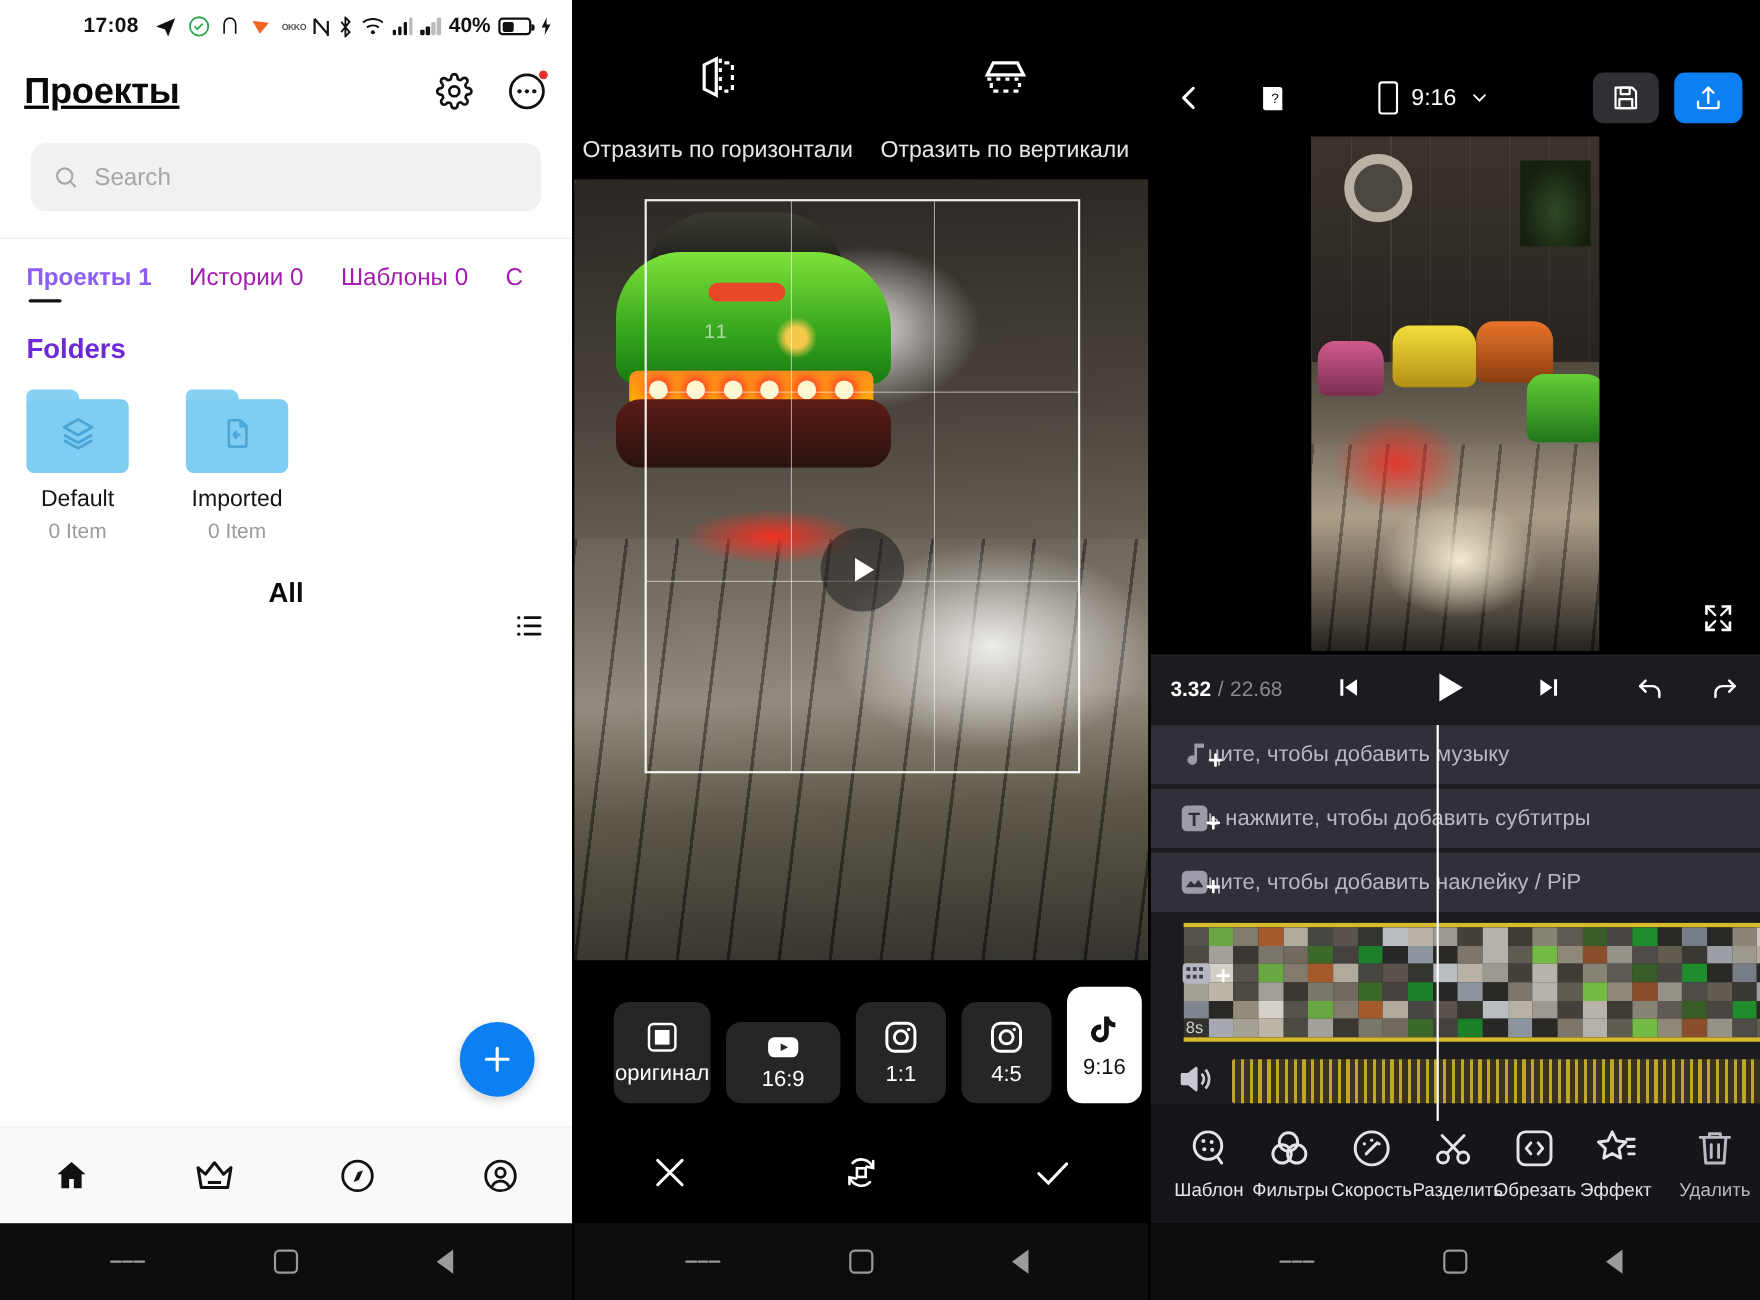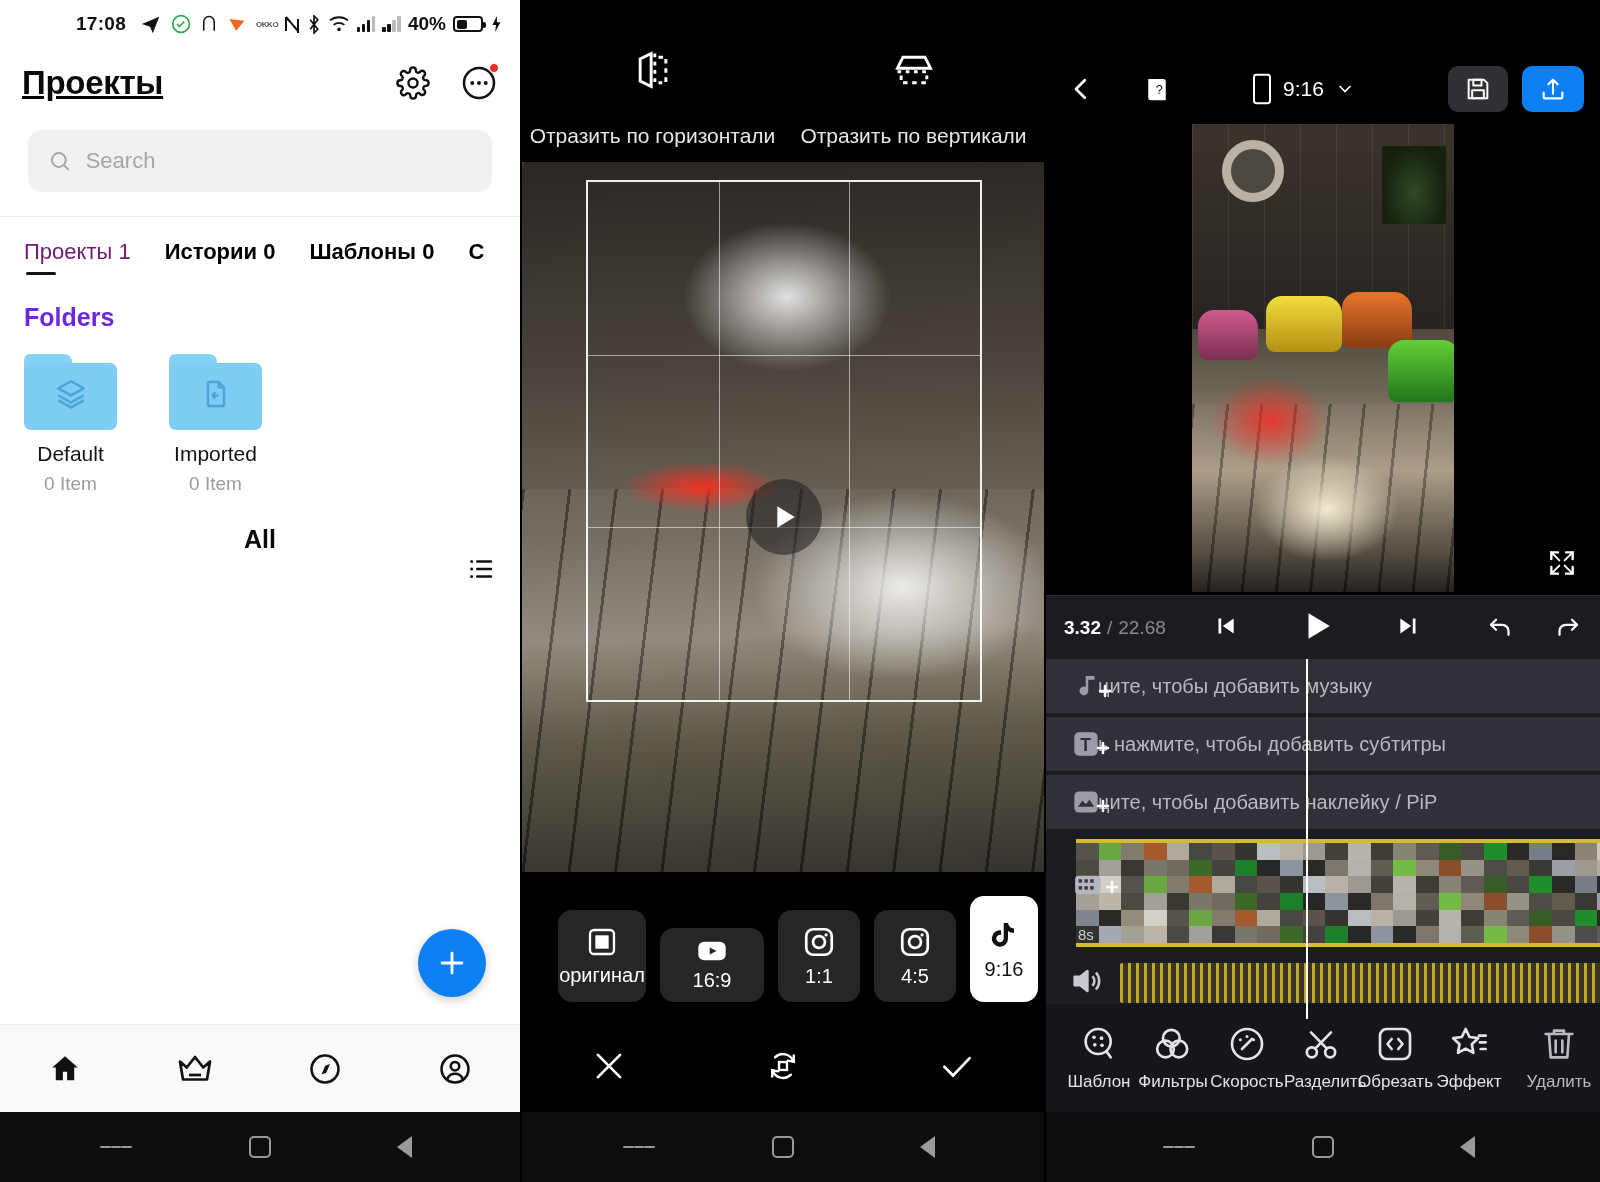--- a/index.html
+++ b/index.html
@@ -44,22 +44,22 @@
   .badge-dot{position:absolute;top:-1px;right:-1px;width:10px;height:10px;border-radius:50%;background:#e8302b;border:1.5px solid #fff;}
 
   .searchbar { margin:18px 28px 0; height:62px; background:#f1f1f1; border-radius:14px;
      display:flex; align-items:center; padding:0 20px; gap:14px; }
   .searchbar input { border:0; background:transparent; outline:none; font-size:22px; color:#333;
      font-family:"Liberation Sans",sans-serif; width:100%; }
   .searchbar input::placeholder { color:#a6a6a6; }
 
   .tabs { display:flex; align-items:center; gap:34px; padding:22px 24px 0;
      border-top:1px solid #ececec; margin-top:24px; }
-  .tab { font-size:22px; color:#000000; font-weight:700; position:relative; padding-bottom:14px; cursor:pointer;}
-  .tab.active { color:#701a75; font-weight:400; }
+  .tab { font-size:22px; color:#a21caf; font-weight:400; position:relative; padding-bottom:14px; cursor:pointer;}
+  .tab.active { color:#8b5cf6; font-weight:700; }
   .tab.active::after{content:"";position:absolute;left:2px;bottom:4px;width:30px;height:3px;background:#111;border-radius:2px;}
 
   .sec-title { font-size:25px; font-weight:700; color:#6d28d9; padding:24px 24px 0; }
   .folders { display:flex; gap:52px; padding:22px 24px 0; }
   .folder { width:93px; text-align:center; cursor:pointer; }
   .folder-ico { width:93px;height:76px;position:relative; }
   .folder-ico .tabtop{position:absolute;left:0;top:0;width:48px;height:16px;background:#86d2f5;border-radius:6px 8px 0 0;}
   .folder-ico .body{position:absolute;left:0;top:9px;width:93px;height:67px;background:#7fcdf2;border-radius:7px;}
   .folder-ico svg{position:absolute;left:50%;top:52%;transform:translate(-50%,-50%);}
   .folder-name{font-size:21px;color:#141414;margin-top:12px;}
@@ -403,20 +403,36 @@
         <div class="flip-label">Отразить по вертикали</div>
       </div>
     </div>
 
     <div class="p2-video">
       <div class="vid-bg">
         <div class="floor"></div>
         <div class="floorlines"></div>
         <div class="glow" style="left:160px;top:60px;"></div>
         <div class="glow" style="left:230px;top:330px;width:300px;height:190px;"></div>
+        <div class="car">
+          <div class="canopy"></div>
+          <div class="hood"></div>
+          <div class="redpatch"></div>
+          <div class="num">11</div>
+          <div class="star"></div>
+          <div class="lightbar">
+              <i></i>
+              <i></i>
+              <i></i>
+              <i></i>
+              <i></i>
+              <i></i>
+            </div>
+          <div class="skirt"></div>
+        </div>
         <div class="redreflect"></div>
       </div>
       <div class="crop-frame">
         <i class="v1"></i>
           <i class="v2"></i>
           <i class="h1"></i>
           <i class="h2"></i>
       </div>
       <div class="play-big">
         <svg width="32" height="32" viewBox="0 0 24 24" fill="#fff">

